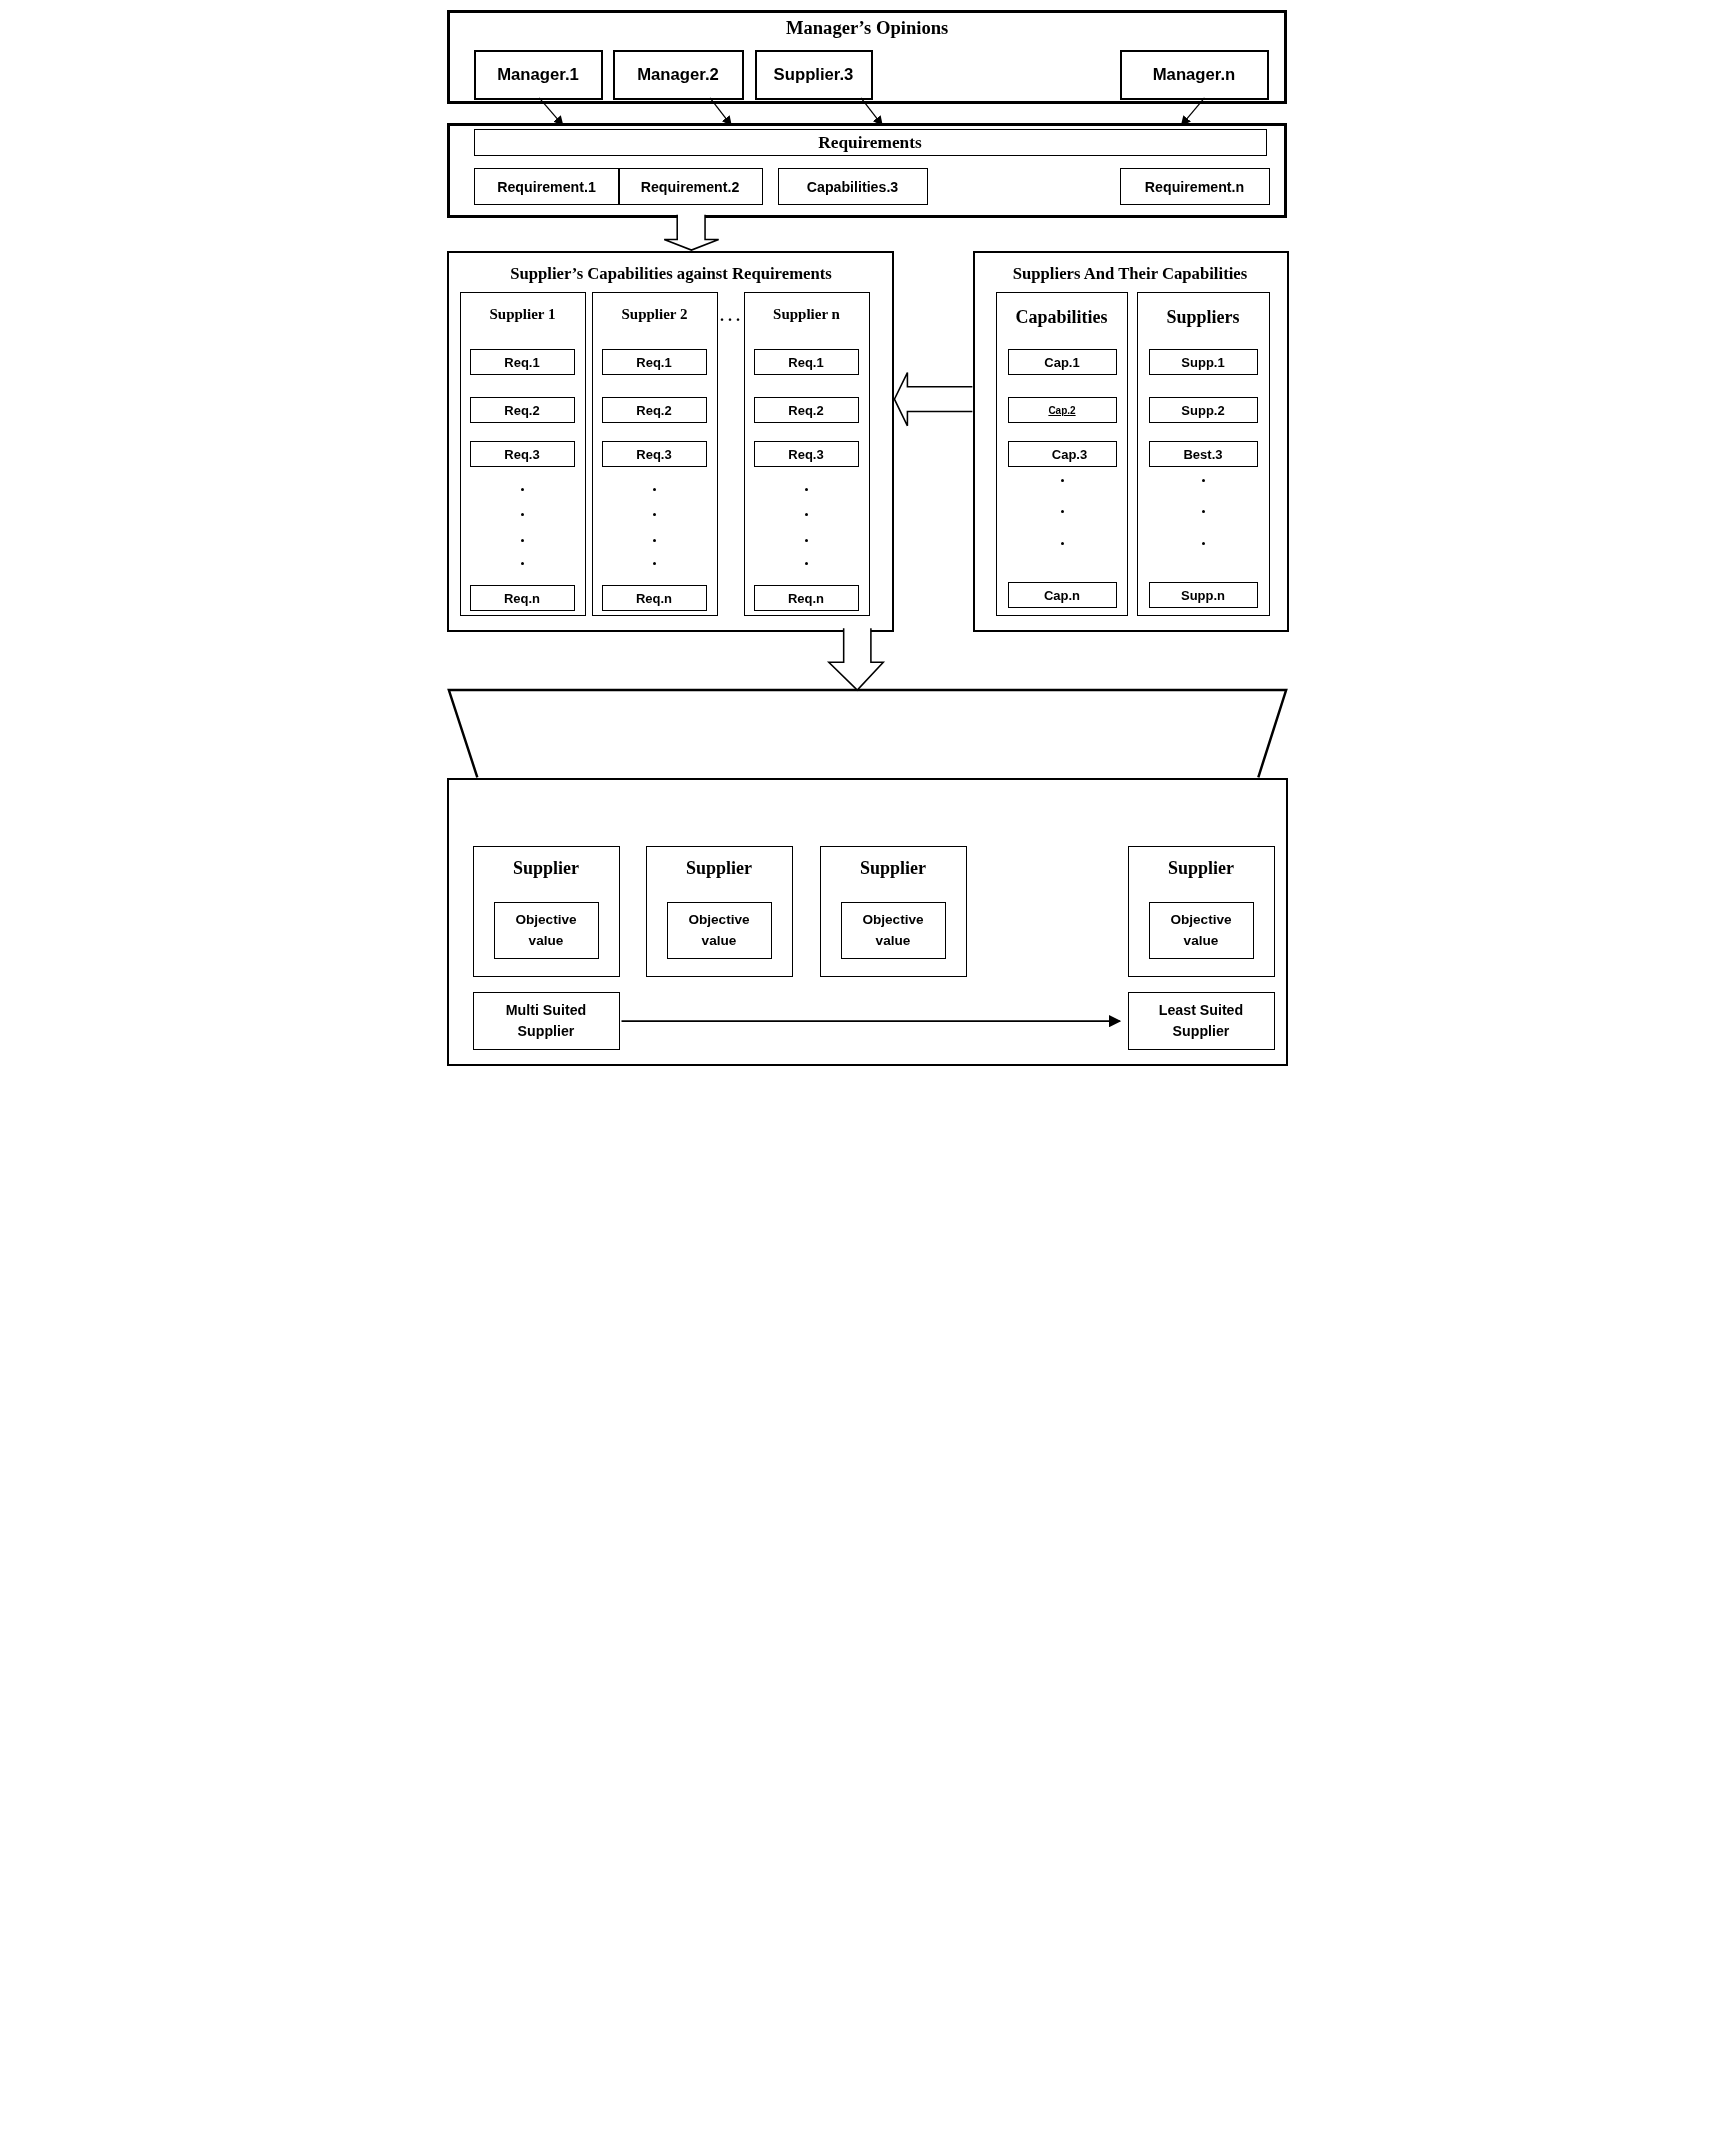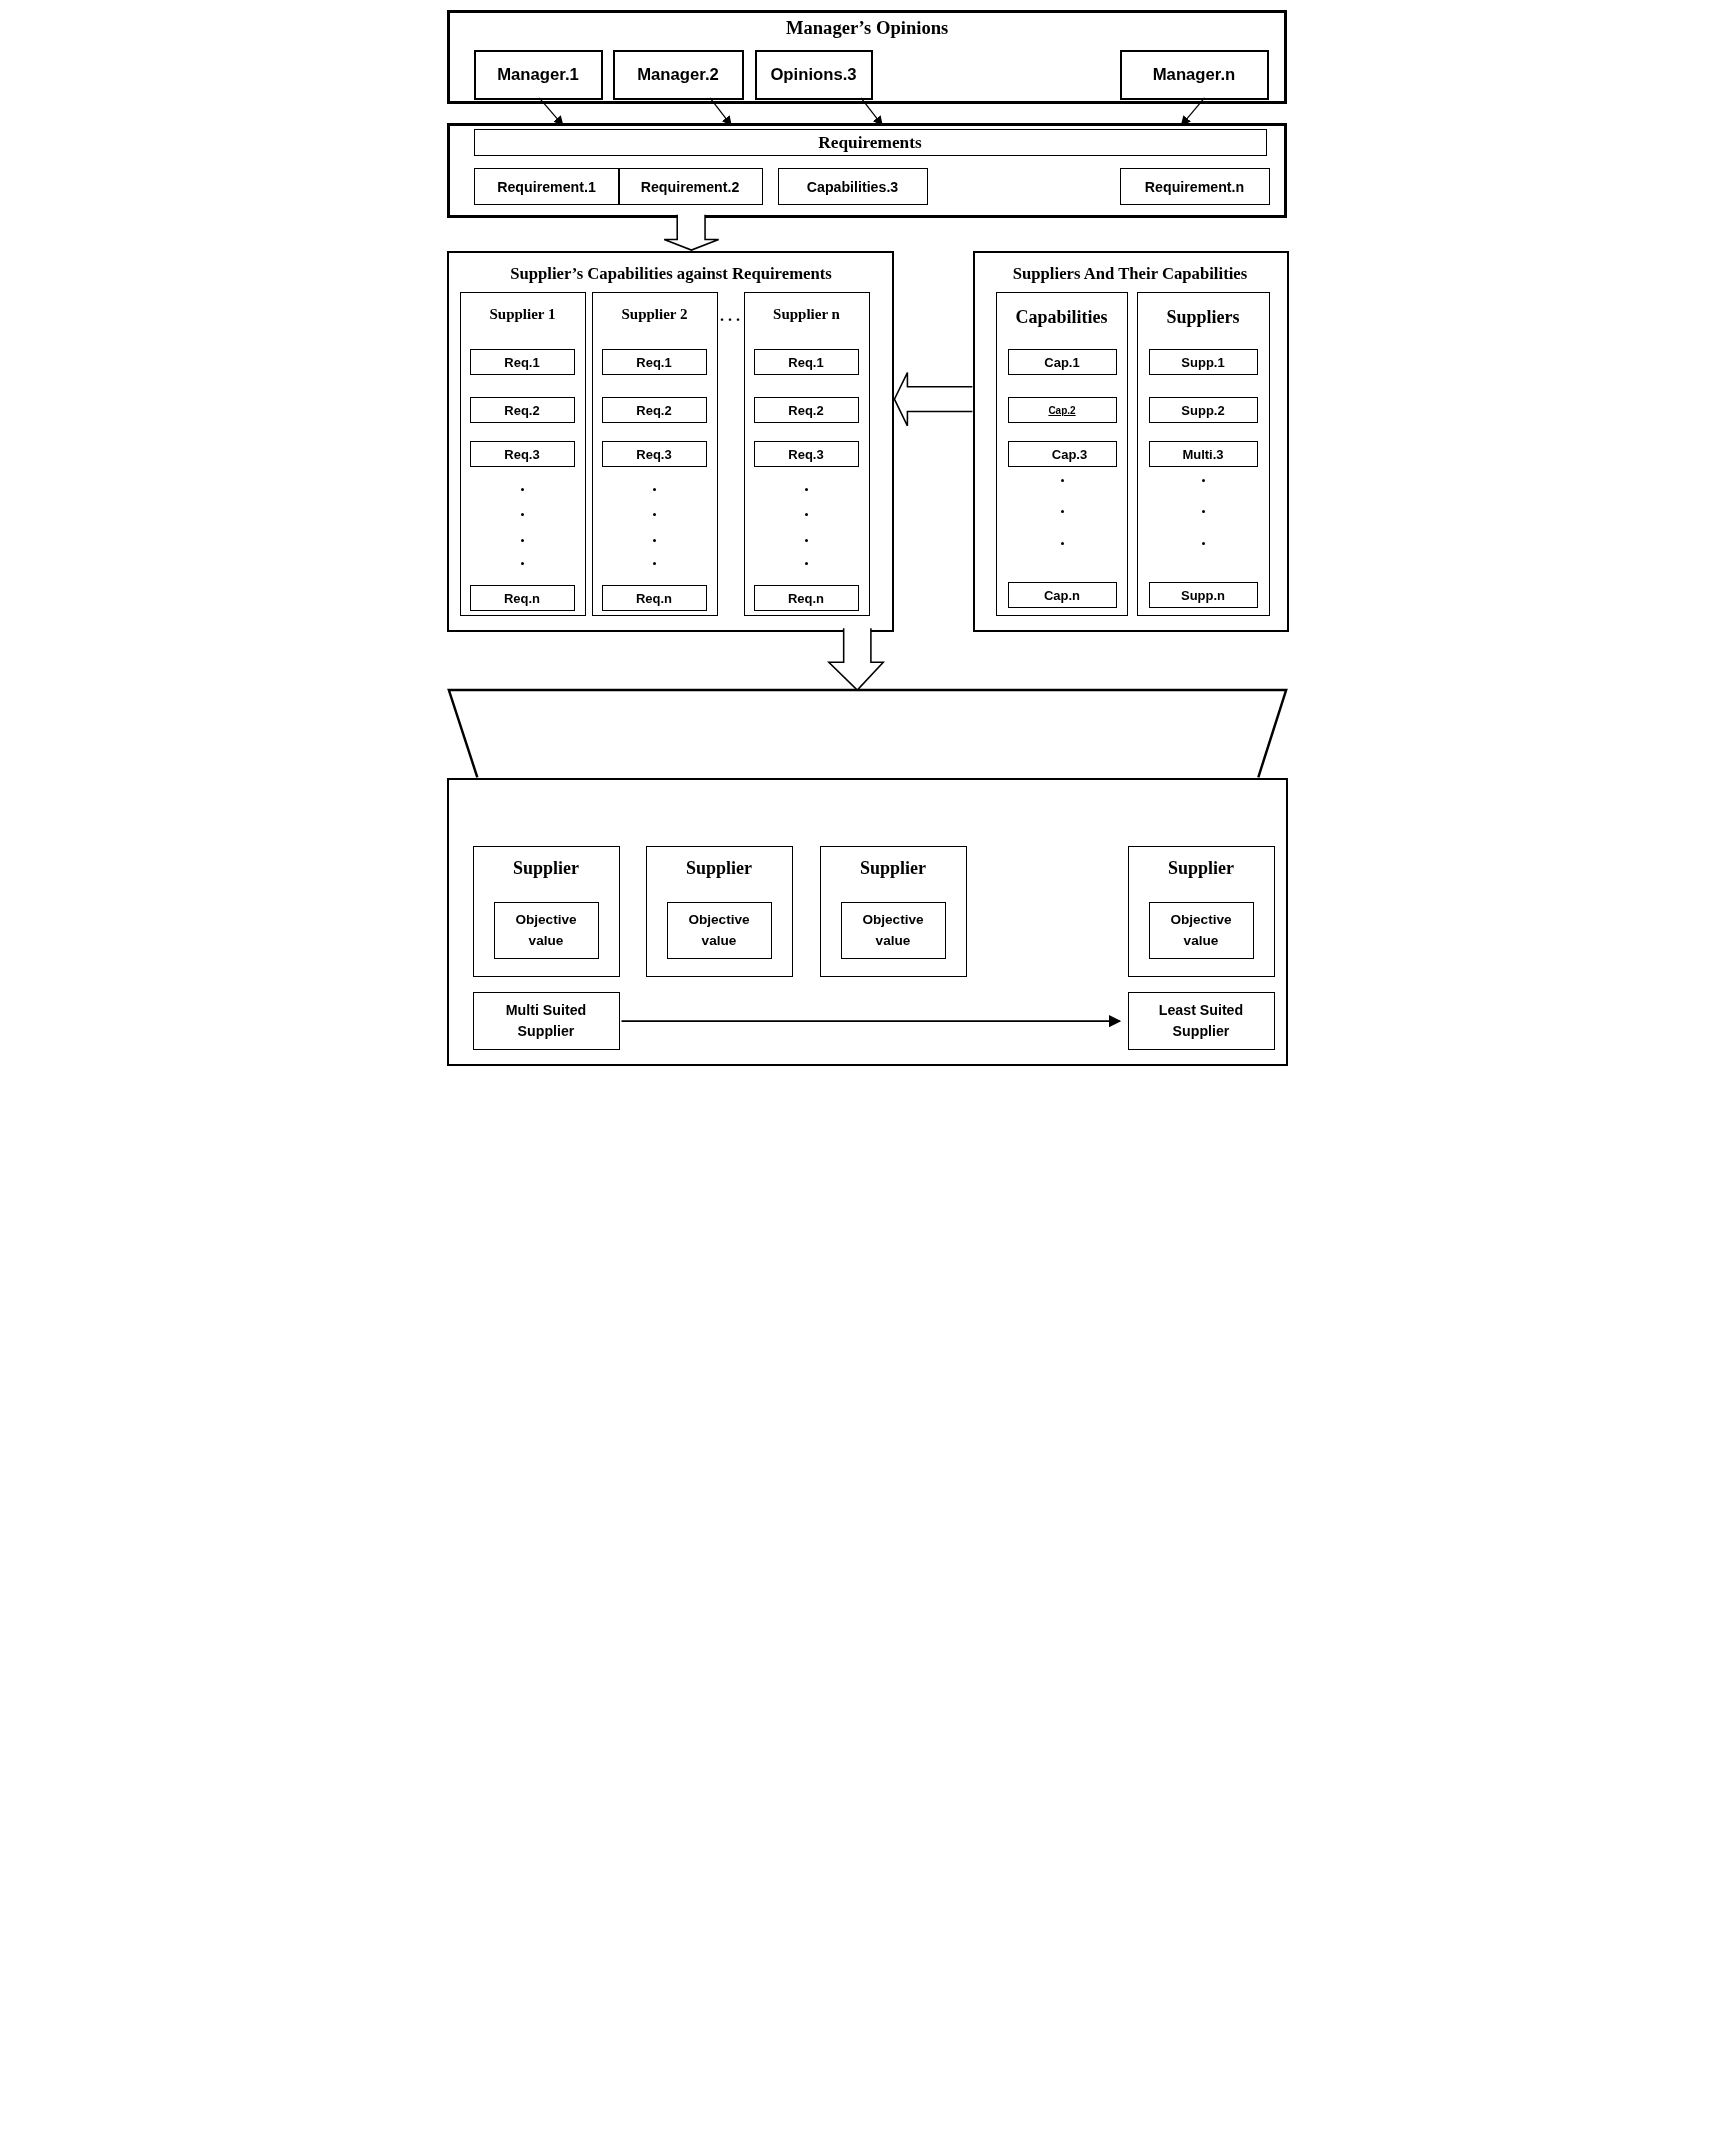--- a/index.html
+++ b/index.html
@@ -22,21 +22,21 @@
 
   <div class="abs bd5" style="left:13.6px;top:10px;width:840px;height:94px;"></div>
   <div class="abs center serif" style="left:13.6px;top:15px;width:840px;height:25px;font-size:18.6px;">Manager’s Opinions</div>
   <div class="abs bd4 center" style="left:40px;top:50px;width:129px;height:50px;">
     <span class="sans" style="font-size:16.7px;">Manager.1</span>
   </div>
   <div class="abs bd4 center" style="left:179px;top:50px;width:131px;height:50px;">
     <span class="sans" style="font-size:16.7px;">Manager.2</span>
   </div>
   <div class="abs bd4 center" style="left:321px;top:50px;width:118px;height:50px;">
-    <span class="sans" style="font-size:16.7px;">Opinions.3</span>
+    <span class="sans" style="font-size:16.7px;">Supplier.3</span>
   </div>
   <div class="abs bd4 center" style="left:686px;top:50px;width:149px;height:50px;">
     <span class="sans" style="font-size:16.7px;">Manager.n</span>
   </div>
 
   <div class="abs bd5" style="left:13.6px;top:123px;width:840px;height:95px;"></div>
   <div class="abs bd3 center serif" style="left:40px;top:129px;width:793px;height:27px;">
     <span style="font-size:17.3px;">Requirements</span>
   </div>
   <div class="abs bd3 center" style="left:40px;top:168px;width:146px;height:37px;">
@@ -137,21 +137,21 @@
 
   <div class="abs bd3" style="left:703px;top:292px;width:133px;height:324px;"></div>
   <div class="abs center serif" style="left:703px;top:306px;width:133px;height:22px;font-size:18px;">Suppliers</div>
   <div class="abs bd3 center" style="left:715px;top:349px;width:109px;height:26px;">
       <span class="sans" style="font-size:13px;">Supp.1</span>
     </div>
   <div class="abs bd3 center" style="left:715px;top:397px;width:109px;height:26px;">
       <span class="sans" style="font-size:13px;">Supp.2</span>
     </div>
   <div class="abs bd3 center" style="left:715px;top:441px;width:109px;height:26px;">
-      <span class="sans" style="font-size:13px;">Multi.3</span>
+      <span class="sans" style="font-size:13px;">Best.3</span>
     </div>
   <div class="dot" style="left:768px;top:479px;"></div>
   <div class="dot" style="left:768px;top:510px;"></div>
   <div class="dot" style="left:768px;top:542px;"></div>
   <div class="abs bd3 center" style="left:715px;top:582px;width:109px;height:26px;">
       <span class="sans" style="font-size:13px;">Supp.n</span>
     </div>
 
   <div class="abs center serif" style="left:0px;top:720px;width:867px;height:27px;font-size:20px;">Multi objective optimization Algorithm</div>
 

